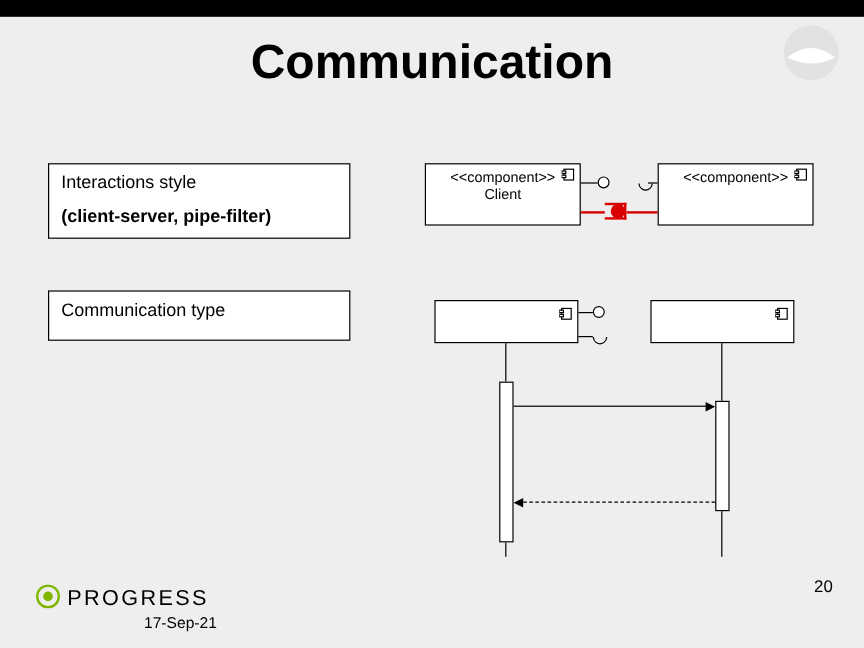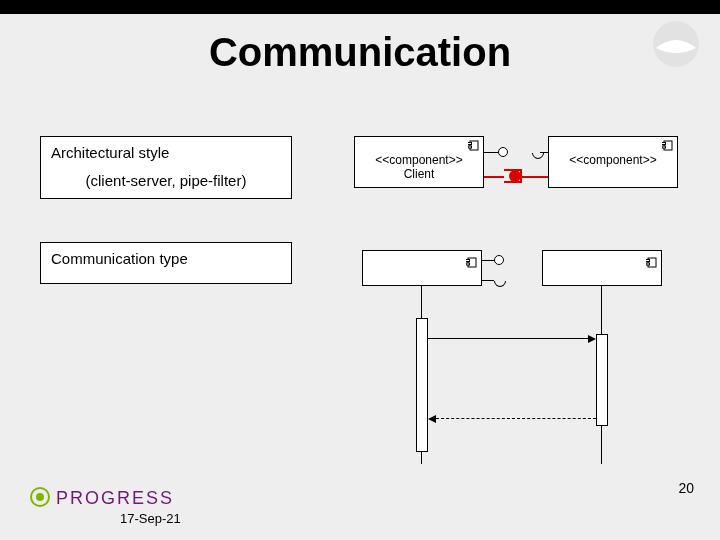--- a/index.html
+++ b/index.html
@@ -33,33 +33,33 @@
   
   .callout {
     position: absolute;
     border: 1.5px solid #000;
     background: #fff;
     padding: 6px 10px;
     font-size: 15px;
     line-height: 1.35;
   }
   .callout .cb-main { font-weight: 400; }
-  .callout .cb-sub { font-weight: 400; text-align: center; }
+  .callout .cb-sub { font-weight: 700; }
   #cb1 { left: 40px; top: 136px; width: 252px; }
   #cb2 { left: 40px; top: 242px; width: 252px; }
 
   
   .compbox {
     position: absolute;
     width: 130px; height: 52px;
     border: 1.5px solid #000;
     background: #fff;
     text-align: center;
     font-size: 12px;
-    padding-top: 16px;
+    padding-top: 4px;
     line-height: 1.2;
   }
   .comp-icon {
     position: absolute;
     right: 4px; top: 3px;
     width: 11px; height: 11px;
   }
   #comp-client { left: 354px; top: 136px; }
   #comp-server { left: 548px; top: 136px; }
 
@@ -158,21 +158,21 @@
     left: 120px; bottom: 14px;
     font-size: 13px;
     color: #000;
     margin-top: 16px;
   }
   .progress-logo {
     position: absolute;
     left: 30px; bottom: 28px;
     font-size: 18px;
     letter-spacing: 2px;
-    color: #701a75;
+    color: #000000;
   }
   .progress-logo .pg-icon {
     display: inline-block;
     vertical-align: middle;
     margin-right: 6px;
   }
 </style>
 </head>
 <body>
 
@@ -181,21 +181,21 @@
 <div class="logo-swoosh">
   <svg viewBox="0 0 52 52">
     <circle cx="26" cy="26" r="23" fill="#e2e2e2"></circle>
     <path d="M6 30 Q26 14 46 30 Q26 40 6 30 Z" fill="#fff"></path>
   </svg>
 </div>
 
 <div class="title">Communication</div>
 
 <div id="cb1" class="callout">
-  <div class="cb-main">Architectural style</div>
+  <div class="cb-main">Interactions style</div>
   <div style="height:8px"></div>
   <div class="cb-sub">(client-server, pipe-filter)</div>
 </div>
 
 <div id="comp-client" class="compbox">
   <div class="comp-icon">
     <svg viewBox="0 0 11 11">
         <rect x="2" y="1" width="8" height="9" fill="#fff" stroke="#000" stroke-width="1"></rect>
         <rect x="0" y="2.5" width="3.5" height="2" fill="#fff" stroke="#000" stroke-width="1"></rect>
         <rect x="0" y="6" width="3.5" height="2" fill="#fff" stroke="#000" stroke-width="1"></rect>

